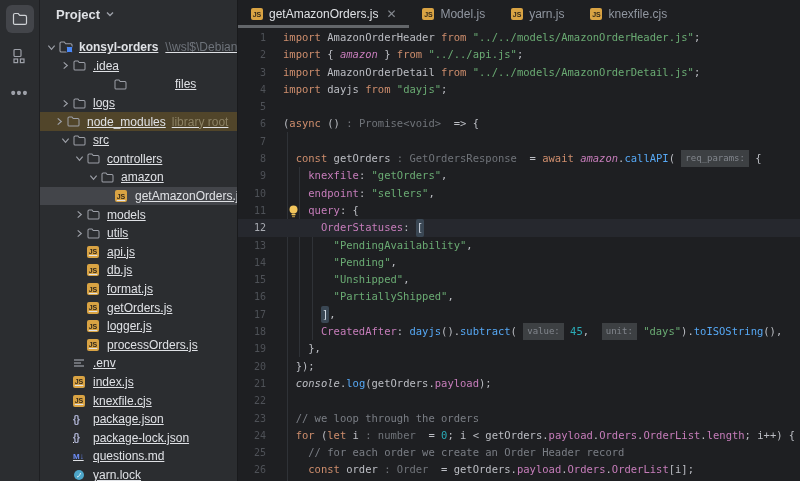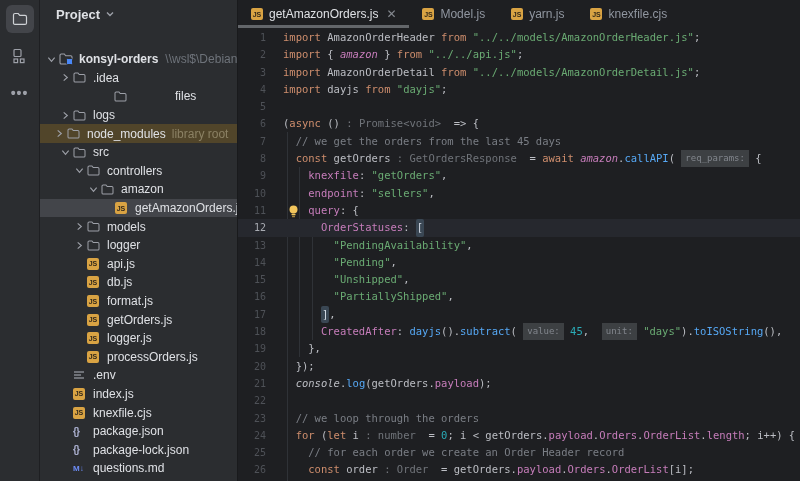--- a/index.html
+++ b/index.html
@@ -14,21 +14,21 @@
   .tool-btn { width:28px; height:28px; border-radius:6px; display:flex; align-items:center;
               justify-content:center; margin-bottom:9px; cursor:default; }
   .tool-btn.active { background:var(--row_selected,#43454a); }
   .more-dots { color:var(--text_dim,#9da0a8); font-size:14px; font-weight:bold; letter-spacing:1px; }
 
   
   .project-panel { width:197px; flex:none; background:var(--bg_panel,#2b2d30);
                    display:flex; flex-direction:column; overflow:hidden; }
   .panel-header { height:28px; flex:none; display:flex; align-items:center; gap:5px;
                   padding-left:16px; color:var(--text,#dfe1e5); font-size:13px; font-weight:bold; }
-  .tree { flex:1; overflow:hidden; margin-top:22px; font-size:12px; color:var(--text,#dfe1e5); }
+  .tree { flex:1; overflow:hidden; margin-top:10px; font-size:12px; color:var(--text,#dfe1e5);text-decoration:underline; }
   .tree-row { height:18.6px; display:flex; align-items:center; white-space:nowrap; overflow:hidden; }
   .tree-row.selected { background:var(--row_selected,#43454a); }
   .tree-row.library  { background:var(--row_library,#51452a); }
   .chev-slot { width:15px; flex:none; display:flex; justify-content:center; align-items:center; }
   .tree-icon { width:16px; flex:none; display:flex; align-items:center; margin-right:4px; }
   .tree-label.bold { font-weight:bold; }
   .tree-badge { margin-left:6px; color:var(--badge,#8b8164); }
   .tree-hint  { margin-left:7px; color:var(--hint,#6e737a); }
 
   .fjs { width:12px; height:12px; border-radius:2px; background:var(--js_icon,#d9a343);
@@ -229,21 +229,21 @@
           <span class="chev-slot">
             <svg width="9" height="9" viewBox="0 0 10 10">
               <path d="M3 1.5l4 3.5-4 3.5" fill="none" stroke="#9da0a8" stroke-width="1.3"></path>
             </svg>
           </span>
           <span class="tree-icon">
             <svg width="13" height="11" viewBox="0 0 14 12">
               <path d="M1 2.3c0-.7.6-1.3 1.3-1.3h3l1.4 1.8h5c.7 0 1.3.6 1.3 1.3v5.6c0 .7-.6 1.3-1.3 1.3H2.3A1.3 1.3 0 0 1 1 9.7z" fill="none" stroke="#9da0a8" stroke-width="1.1"></path>
             </svg>
           </span>
-          <span class="tree-label">logger</span>
+          <span class="tree-label">utils</span>
         </div>
         <div class="tree-row" style="padding-left: 32px;">
           <span class="chev-slot"></span>
           <span class="tree-icon">
             <span class="fjs">JS</span>
           </span>
           <span class="tree-label">api.js</span>
         </div>
         <div class="tree-row" style="padding-left: 32px;">
           <span class="chev-slot"></span>
@@ -364,21 +364,21 @@
     <div class="code" id="code">
         <div class="guide" style="left: 49px; top: 104px; height: 349px;"></div>
         <div class="guide" style="left: 61px; top: 139px; height: 190px;"></div>
         <div class="guide" style="left: 74px; top: 191px; height: 121px;"></div>
         <div class="code-line"><span class="ln">1</span><span class="lnsp"></span><span class="tk-kw">import </span><span class="tk-pl">AmazonOrderHeader </span><span class="tk-kw">from </span><span class="tk-str">"../../models/AmazonOrderHeader.js"</span><span class="tk-pl">;</span></div>
         <div class="code-line"><span class="ln">2</span><span class="lnsp"></span><span class="tk-kw">import </span><span class="tk-pl">{ </span><span class="tk-pit">amazon</span><span class="tk-pl"> } </span><span class="tk-kw">from </span><span class="tk-str">"../../api.js"</span><span class="tk-pl">;</span></div>
         <div class="code-line"><span class="ln">3</span><span class="lnsp"></span><span class="tk-kw">import </span><span class="tk-pl">AmazonOrderDetail </span><span class="tk-kw">from </span><span class="tk-str">"../../models/AmazonOrderDetail.js"</span><span class="tk-pl">;</span></div>
         <div class="code-line"><span class="ln">4</span><span class="lnsp"></span><span class="tk-kw">import </span><span class="tk-pl">dayjs </span><span class="tk-kw">from </span><span class="tk-str">"dayjs"</span><span class="tk-pl">;</span></div>
         <div class="code-line"><span class="ln">5</span><span class="lnsp"></span></div>
         <div class="code-line"><span class="ln">6</span><span class="lnsp"></span><span class="tk-pl">(</span><span class="tk-kw">async</span><span class="tk-pl"> () </span><span class="tk-inl">: Promise&lt;void&gt;</span><span class="tk-pl">  =&gt; {</span></div>
-        <div class="code-line"><span class="ln">7</span><span class="lnsp"></span><span class="tk-com">  // we get the orders from the last 45 days</span></div>
+        <div class="code-line"><span class="ln">7</span><span class="lnsp"></span></div>
         <div class="code-line"><span class="ln">8</span><span class="lnsp"></span><span class="tk-pl">  </span><span class="tk-kw">const</span><span class="tk-pl"> getOrders </span><span class="tk-inl">: GetOrdersResponse</span><span class="tk-pl">  = </span><span class="tk-kw">await</span><span class="tk-pl"> </span><span class="tk-pit">amazon</span><span class="tk-pl">.</span><span class="tk-fn">callAPI</span><span class="tk-pl">( </span><span class="tk-inlb">req_params:</span><span class="tk-pl"> {</span></div>
         <div class="code-line"><span class="ln">9</span><span class="lnsp"></span><span class="tk-pl">    </span><span class="tk-prop">knexfile</span><span class="tk-pl">: </span><span class="tk-str">"getOrders"</span><span class="tk-pl">,</span></div>
         <div class="code-line"><span class="ln">10</span><span class="lnsp"></span><span class="tk-pl">    </span><span class="tk-prop">endpoint</span><span class="tk-pl">: </span><span class="tk-str">"sellers"</span><span class="tk-pl">,</span></div>
         <div class="code-line"><span class="ln">11</span><span class="lnsp"></span><span class="bulb"><svg width="11" height="13" viewBox="0 0 11 13">
               <circle cx="5.5" cy="4.5" r="4" fill="#f2c55c"></circle>
               <rect x="3.5" y="8.7" width="4" height="1.6" rx=".5" fill="#f2c55c"></rect>
               <rect x="4" y="10.8" width="3" height="1.4" rx=".5" fill="#a5853c"></rect>
             </svg></span><span class="tk-pl">    </span><span class="tk-prop">query</span><span class="tk-pl">: {</span></div>
         <div class="code-line current"><span class="ln">12</span><span class="lnsp"></span><span class="tk-pl">      </span><span class="tk-prop">OrderStatuses</span><span class="tk-pl">: </span><span class="tk-brk">[</span></div>
         <div class="code-line"><span class="ln">13</span><span class="lnsp"></span><span class="tk-pl">        </span><span class="tk-str">"PendingAvailability"</span><span class="tk-pl">,</span></div>

